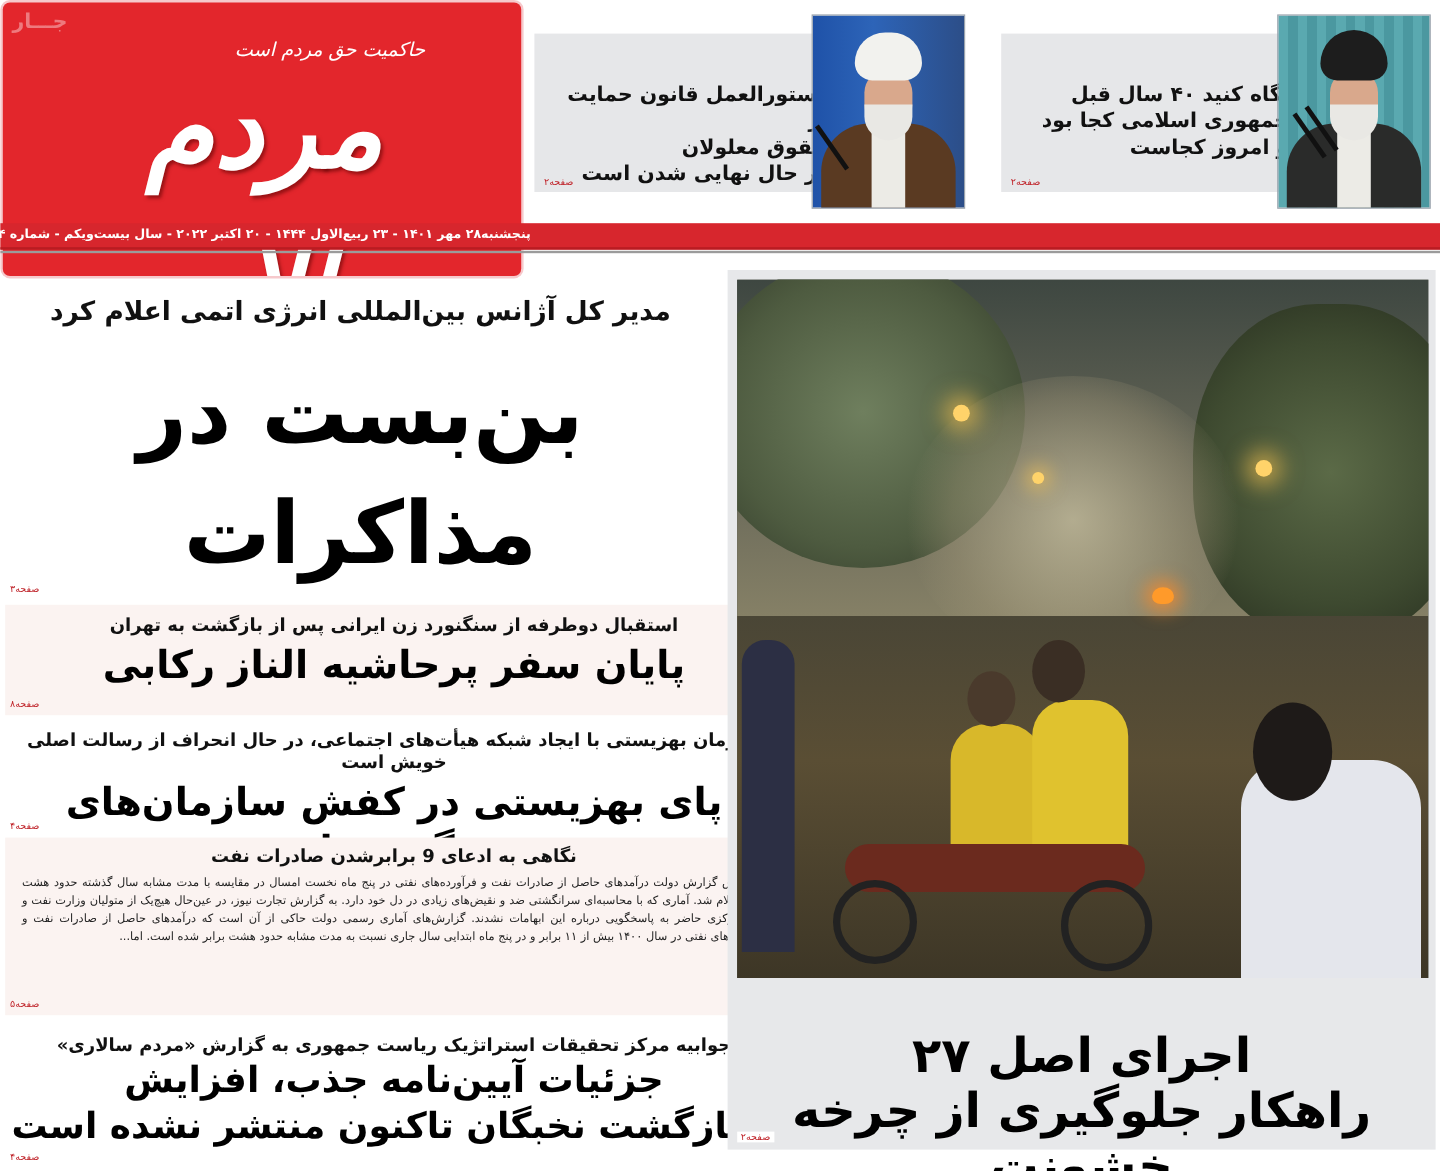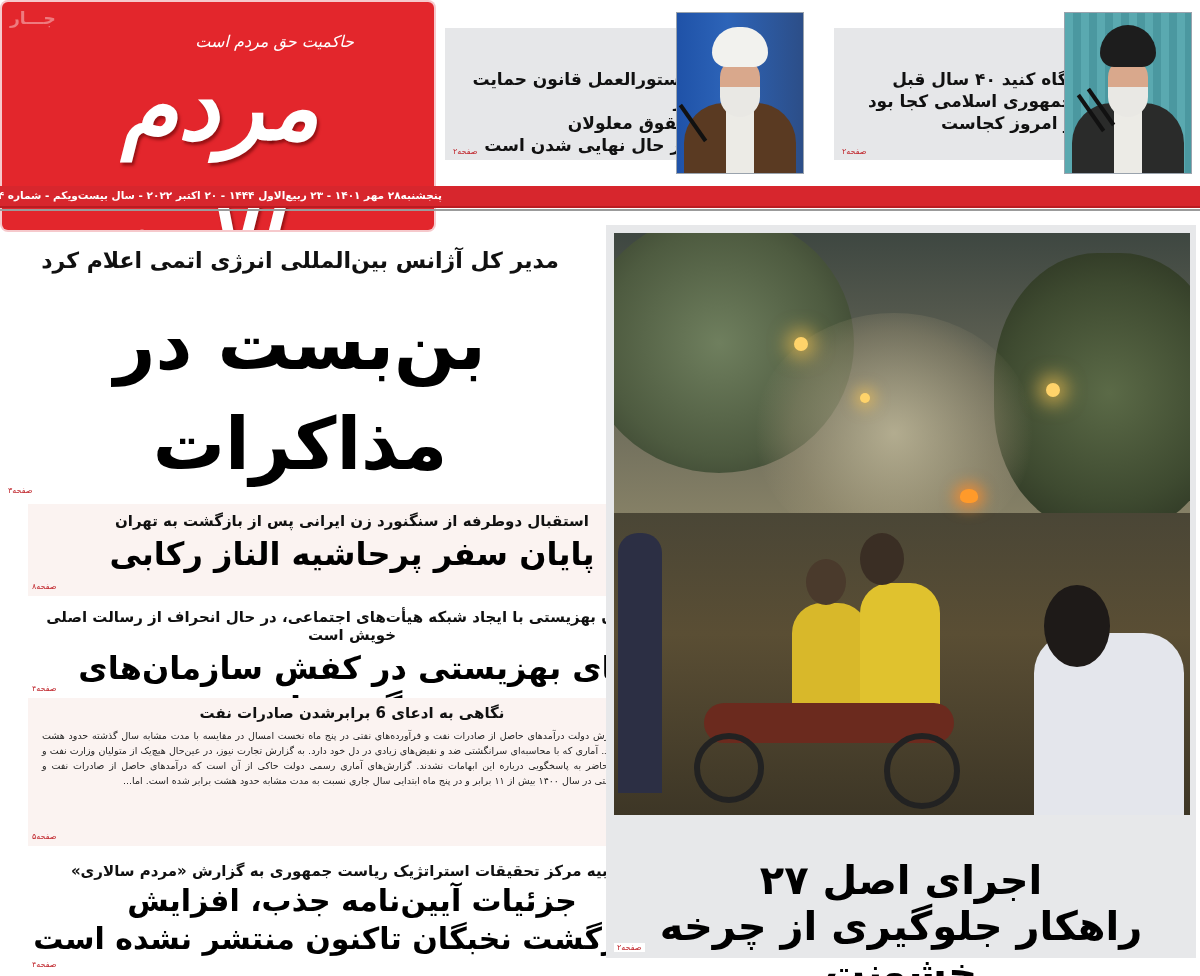--- a/index.html
+++ b/index.html
@@ -73,21 +73,21 @@
       font-size: 22px; font-weight: bold; color: #111;
     }
     .lead-headline {
       position: absolute; left: 0; width: 600px; top: 294px; text-align: center;
       font-size: 72px; font-weight: bold; line-height: 100px; letter-spacing: -2px; color: #000;
       font-family: "DejaVu Sans", sans-serif;
     }
     .page-ref { position: absolute; left: 8px; font-size: 8px; color: #c0262c; }
 
     .story {
-      position: absolute; left: 4px; width: 648px; margin-left: 24px;
+      position: absolute; left: 4px; width: 648px;
     }
     .story.tinted { background: #fbf3f1; }
     .story-kicker {
       text-align: center; font-weight: bold; font-size: 15px; color: #111; padding-top: 8px;
     }
     .story-headline {
       text-align: center; font-weight: bold; font-size: 32px; color: #000; line-height: 40px;
     }
     .story-body {
       padding: 6px 14px 0 14px; font-size: 9.5px; line-height: 15px; color: #222; text-align: justify;
@@ -178,21 +178,21 @@
   <span class="page-ref" style="top:78px; left:4px;">صفحه۸</span>
 </div>
 
 <div class="story" style="top:600px; height:94px;">
   <div class="story-kicker">سازمان بهزیستی با ایجاد شبکه هیأت‌های اجتماعی، در حال انحراف از رسالت اصلی خویش است</div>
   <div class="story-headline" style="padding-top:4px;">پای بهزیستی در کفش سازمان‌های فرهنگی- تبلیغی</div>
   <span class="page-ref" style="top:84px; left:4px;">صفحه۴</span>
 </div>
 
 <div class="story tinted" style="top:698px; height:148px;">
-  <div class="story-kicker" style="padding-top:6px;">نگاهی به ادعای 6 برابرشدن صادرات نفت</div>
+  <div class="story-kicker" style="padding-top:6px;">نگاهی به ادعای 9 برابرشدن صادرات نفت</div>
   <div class="story-body">بر اساس گزارش دولت درآمدهای حاصل از صادرات نفت و فرآورده‌های نفتی در پنج ماه نخست امسال در مقایسه با مدت مشابه سال گذشته حدود هشت برابر اعلام شد. آماری که با محاسبه‌ای سرانگشتی ضد و نقیض‌های زیادی در دل خود دارد. به گزارش تجارت نیوز، در عین‌حال هیچ‌یک از متولیان وزارت نفت و بانک مرکزی حاضر به پاسخگویی درباره این ابهامات نشدند. گزارش‌های آماری رسمی دولت حاکی از آن است که درآمدهای حاصل از صادرات نفت و فرآورده‌های نفتی در سال ۱۴۰۰ بیش از ۱۱ برابر و در پنج ماه ابتدایی سال جاری نسبت به مدت مشابه حدود هشت برابر شده است. اما...</div>
   <span class="page-ref" style="top:134px; left:4px;">صفحه۵</span>
 </div>
 
 <div class="story" style="top:860px; height:120px;">
   <div class="story-kicker" style="padding-top:2px;">جوابیه مرکز تحقیقات استراتژیک ریاست جمهوری به گزارش «مردم سالاری»</div>
   <div class="story-headline" style="font-size:30px; line-height:38px; padding-top:2px;">
     <div>جزئیات آیین‌نامه جذب، افزایش</div>
     <div>و بازگشت نخبگان تاکنون منتشر نشده است</div>
   </div>

